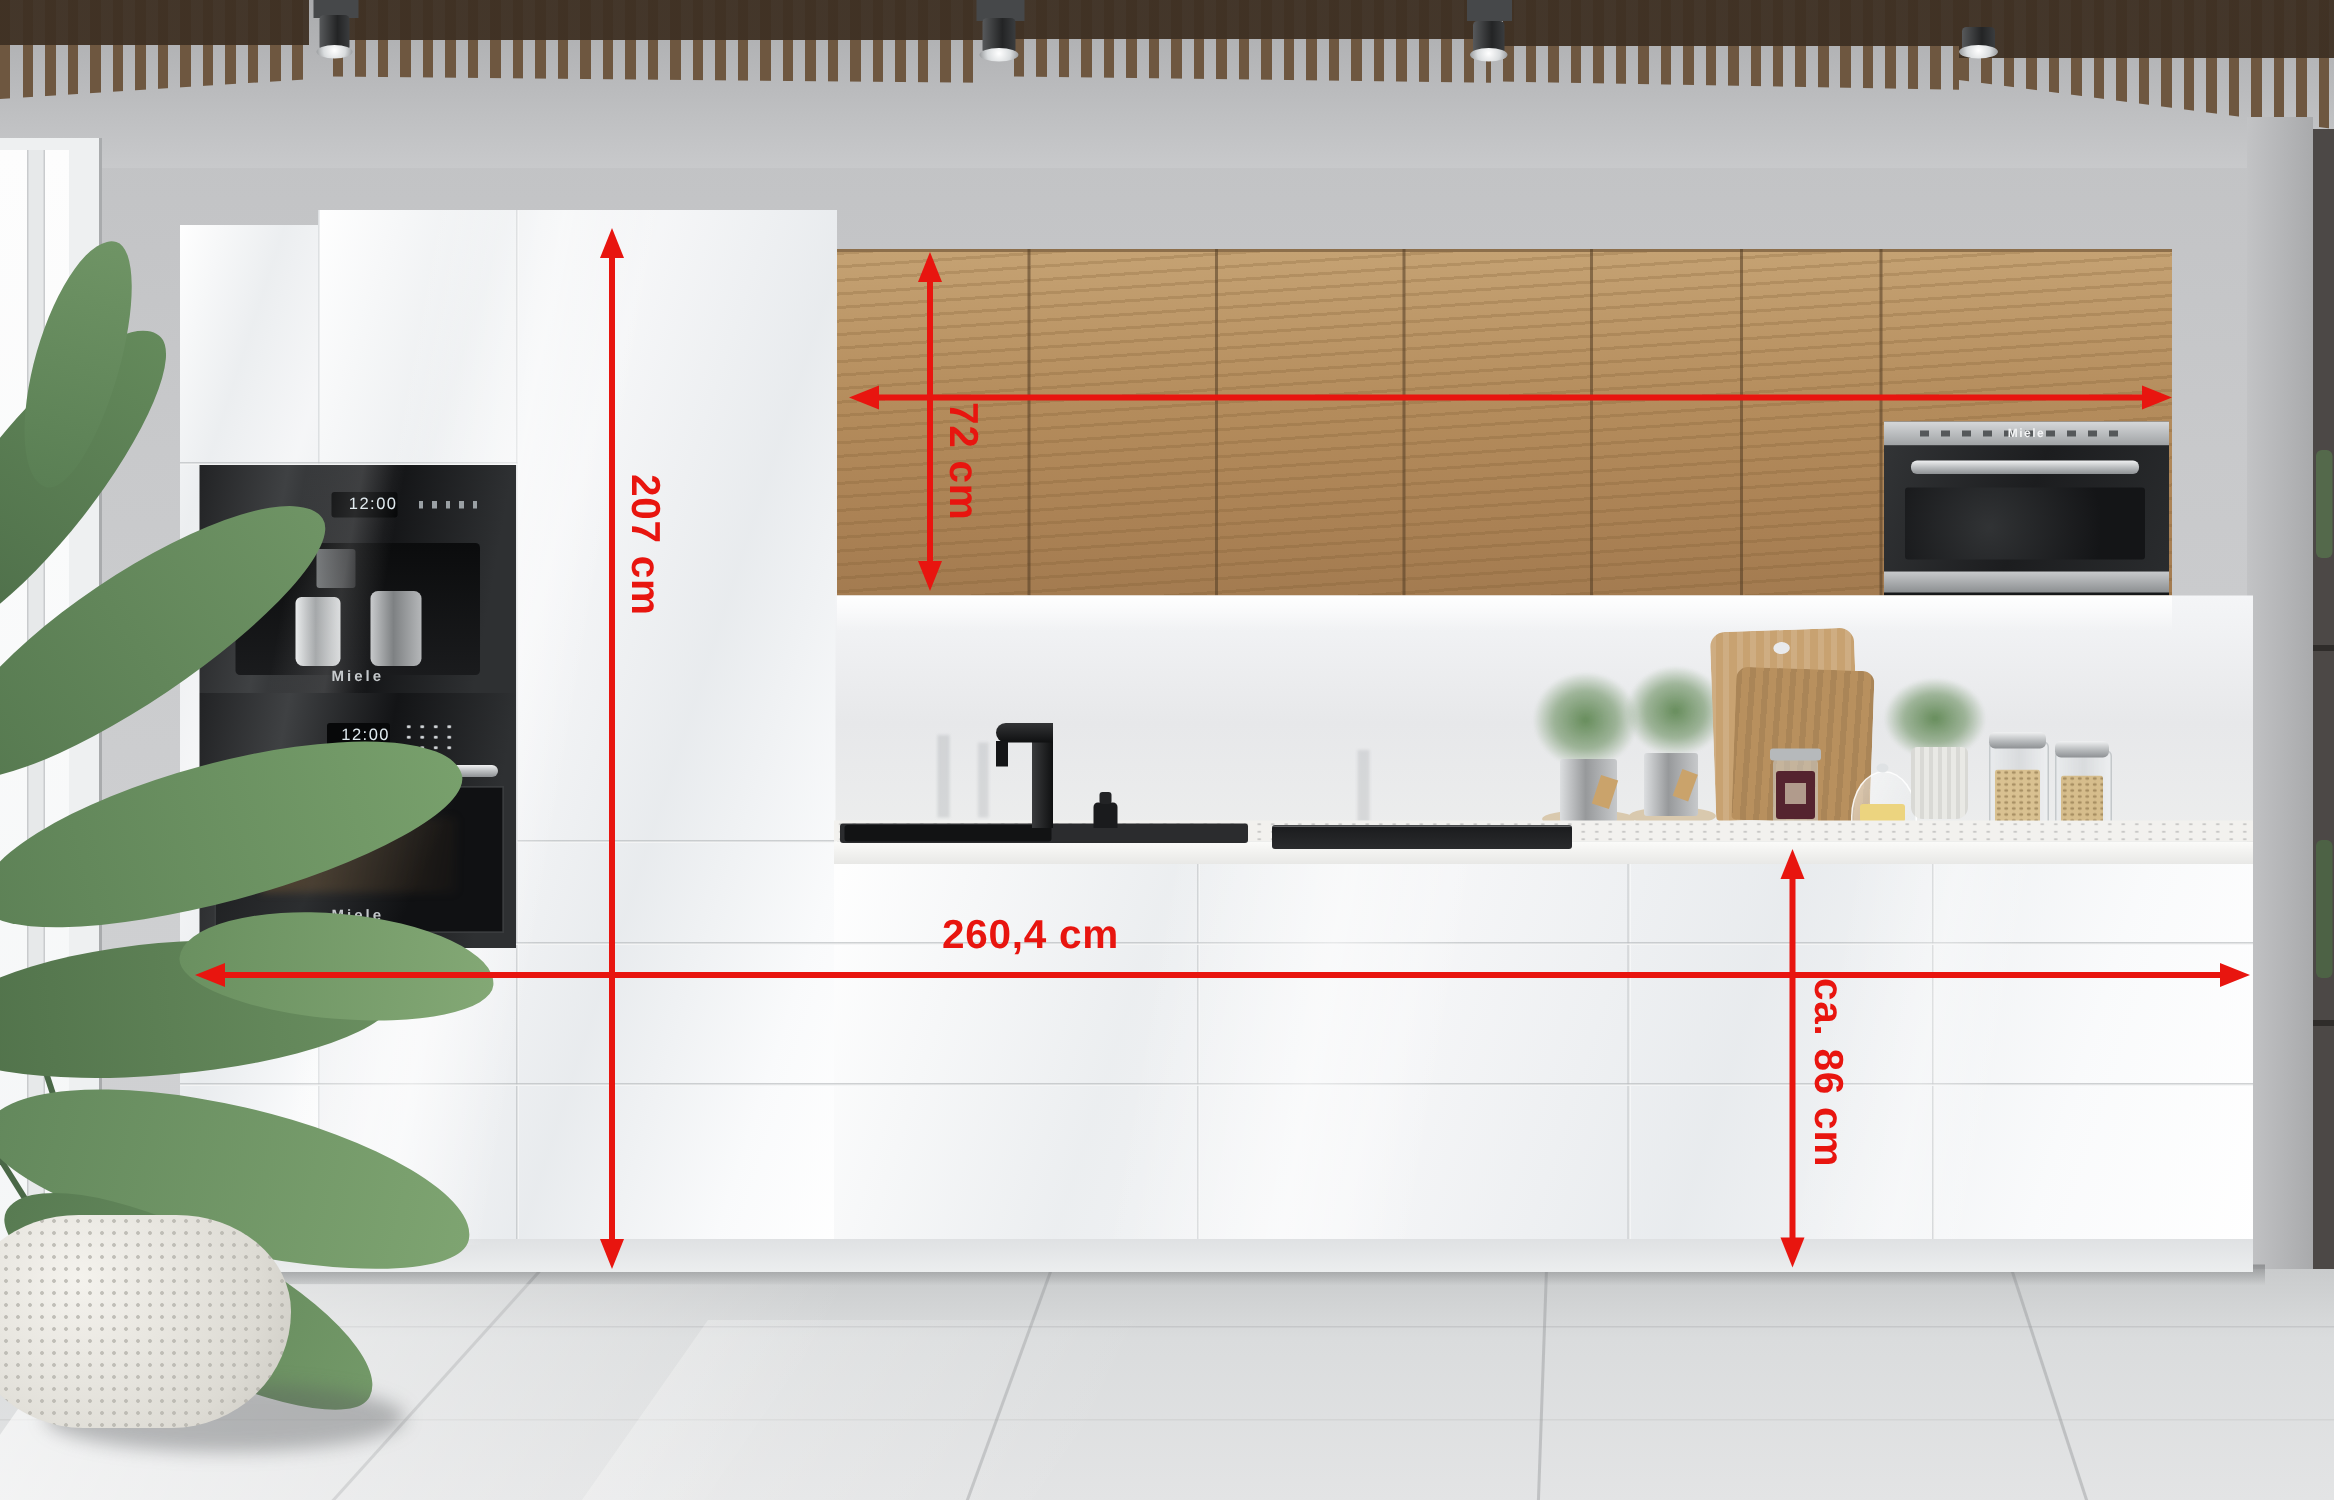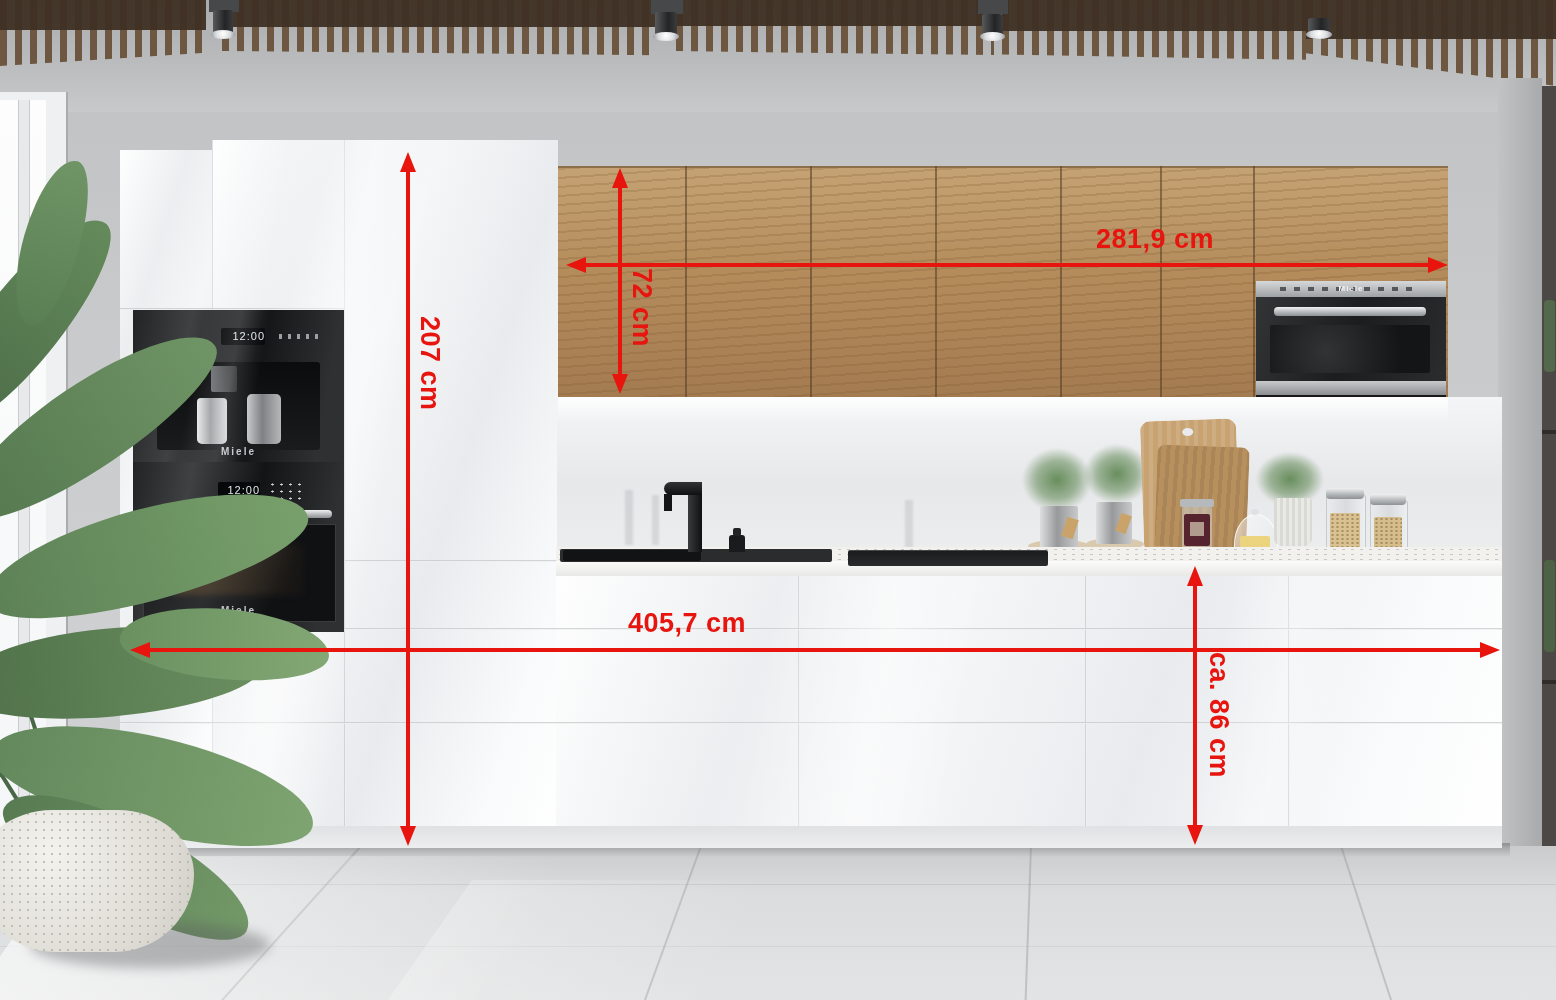--- a/index.html
+++ b/index.html
@@ -225,36 +225,35 @@
     <div class="a leaf" style="left:-8px;top:420px;width:330px;height:96px;transform:rotate(13deg);background:linear-gradient(90deg,#63885c,#7ea471);"></div>
     <div class="a leaf" style="left:6px;top:482px;width:272px;height:84px;transform:rotate(27deg);background:linear-gradient(90deg,#587b52,#739968);"></div>
     <div class="a" style="left:30px;top:642px;width:240px;height:46px;border-radius:50%;background:rgba(90,92,94,.4);filter:blur(6px);"></div>
     <div class="a" style="left:-24px;top:530px;width:218px;height:142px;border-radius:48% 48% 50% 50%/62% 62% 75% 75%;
          background:radial-gradient(rgba(181,179,172,.8) 1px, transparent 1.5px) 0 0/8px 8px,
          radial-gradient(circle at 35% 30%,#f4f2ed,#dddbd4 70%,#c9c7c0);"></div>
   </div>
 
   <div class="a" style="left:0;top:0;width:1556px;height:1000px;z-index:9;">
 
-    <div class="a dlabel" style="left:1005px;top:224px;width:300px;text-align:center;">281,9 cm</div>
     <div class="a dl" style="left:586px;top:263px;width:842px;height:4px;"></div>
     <div class="a ah l" style="left:566px;top:257px;"></div>
     <div class="a ah r" style="left:1428px;top:257px;"></div>
 
     <div class="a dlabel v" style="left:626px;top:268px;">72 cm</div>
     <div class="a dl" style="left:618px;top:186px;width:4px;height:188px;"></div>
     <div class="a ah u" style="left:612px;top:168px;"></div>
     <div class="a ah d" style="left:612px;top:374px;"></div>
 
     <div class="a dlabel v" style="left:414px;top:316px;">207 cm</div>
     <div class="a dl" style="left:406px;top:170px;width:4px;height:658px;"></div>
     <div class="a ah u" style="left:400px;top:152px;"></div>
     <div class="a ah d" style="left:400px;top:826px;"></div>
 
-    <div class="a dlabel" style="left:537px;top:608px;width:300px;text-align:center;">405,7 cm</div>
+    <div class="a dlabel" style="left:537px;top:608px;width:300px;text-align:center;">260,4 cm</div>
     <div class="a dl" style="left:148px;top:648px;width:1334px;height:4px;"></div>
     <div class="a ah l" style="left:130px;top:642px;"></div>
     <div class="a ah r" style="left:1480px;top:642px;"></div>
 
     <div class="a dlabel v" style="left:1203px;top:652px;">ca. 86 cm</div>
     <div class="a dl" style="left:1193px;top:584px;width:4px;height:243px;"></div>
     <div class="a ah u" style="left:1187px;top:566px;"></div>
     <div class="a ah d" style="left:1187px;top:825px;"></div>
   </div>
 

